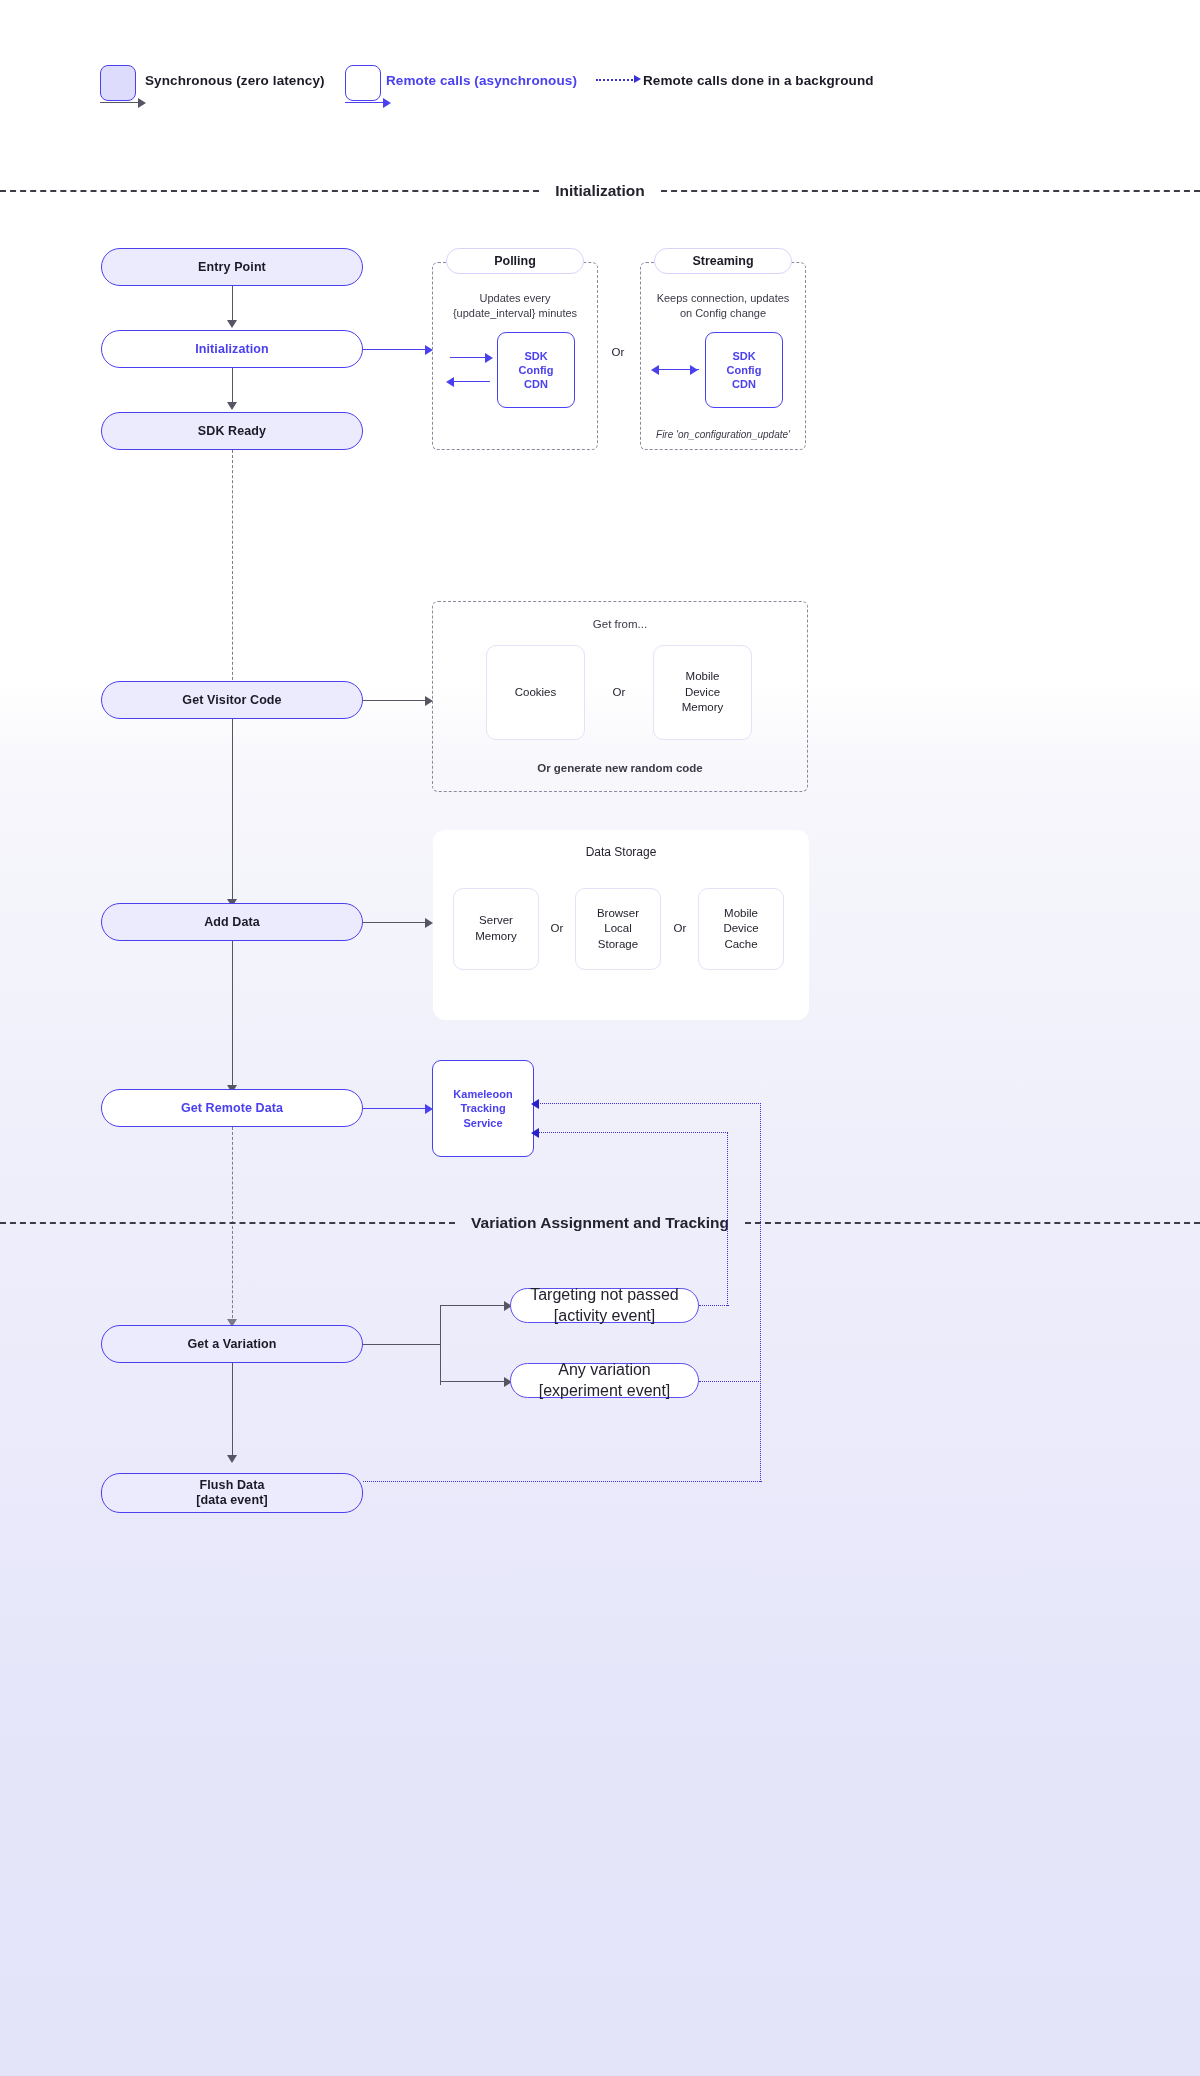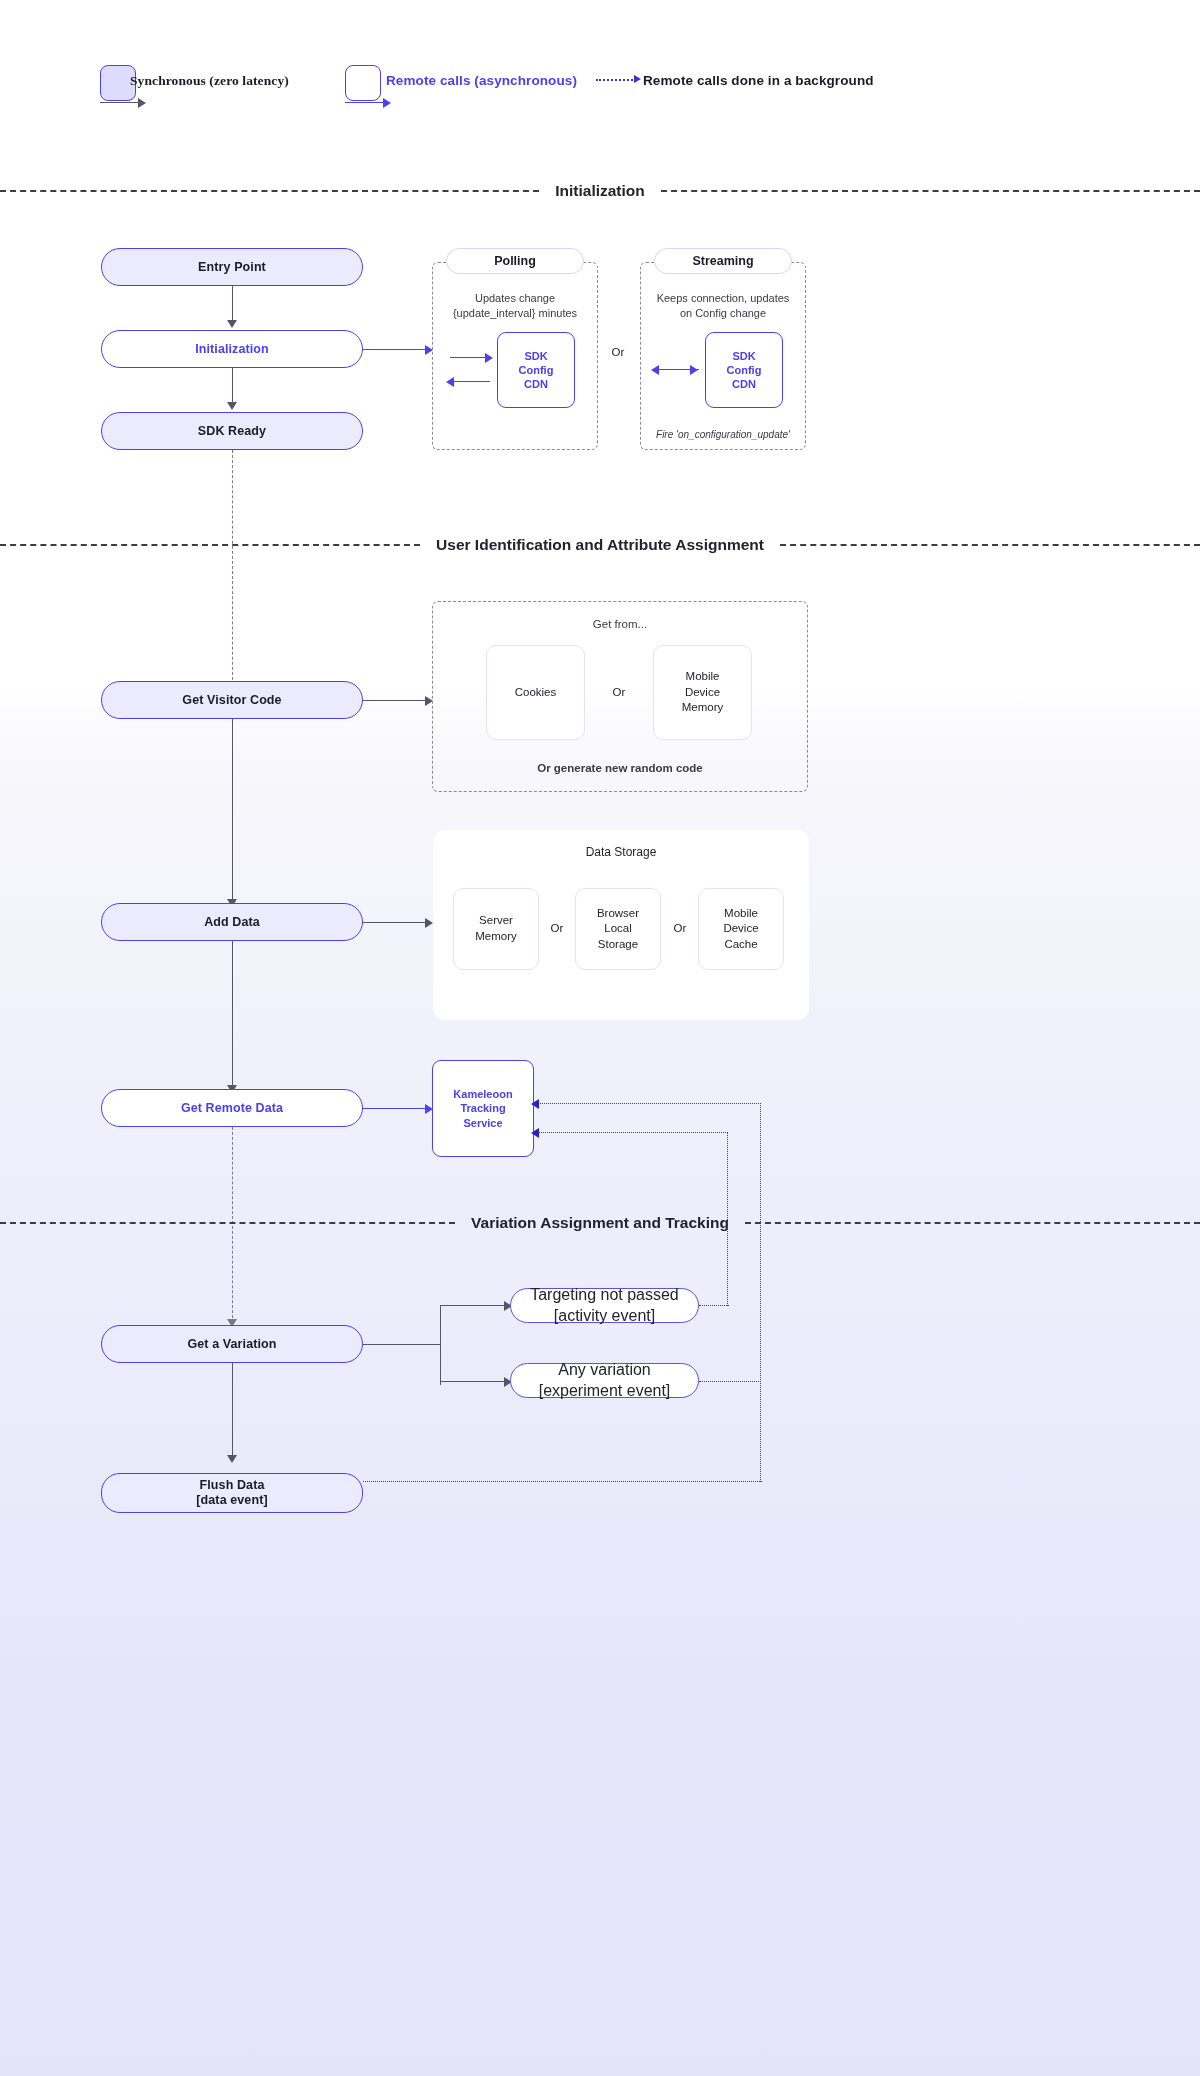--- a/index.html
+++ b/index.html
@@ -80,21 +80,21 @@
 </head>
 <body>
 
 <div class="canvas">
 
   <div class="abs" style="left:100px;top:65px;">
     <div class="legend-sw sw-sync"></div>
     <div class="abs hline" style="left:0px;top:37px;width:40px;border-top-color:#555563;"></div>
     <div class="abs arrow-r" style="left:38px;top:33px;"></div>
   </div>
-  <div class="abs legend-label" style="left:130px;top:73px;font-family:Liberation Serif, serif;">Synchronous (zero latency)</div>
+  <div class="abs legend-label" style="left:145px;top:73px;">Synchronous (zero latency)</div>
 
   <div class="abs" style="left:345px;top:65px;">
     <div class="legend-sw sw-async"></div>
     <div class="abs hline blue" style="left:0px;top:37px;width:40px;"></div>
     <div class="abs arrow-r blue" style="left:38px;top:33px;"></div>
   </div>
   <div class="abs legend-label blue" style="left:386px;top:73px;">Remote calls (asynchronous)</div>
 
   <div class="abs" style="left:596px;top:76px;">
     <div class="abs" style="left:0;top:3px;width:40px;height:0;border-top:2px dotted #3b31d6;"></div>
@@ -119,21 +119,21 @@
   <div class="abs pill filled" style="left:101px;top:412px;">SDK Ready</div>
 
   <div class="abs hline blue" style="left:363px;top:349px;width:68px;"></div>
   <div class="abs arrow-r blue" style="left:425px;top:345px;"></div>
 
   <div class="abs vline dash" style="left:232px;top:450px;height:240px;"></div>
   <div class="abs arrow-d" style="left:227px;top:686px;border-top-color:#7a7a8c;"></div>
 
   <div class="abs dashgroup" style="left:432px;top:262px;width:166px;height:188px;"></div>
   <div class="abs grouptitle" style="left:446px;top:248px;width:138px;">Polling</div>
-  <div class="abs grouptext" style="left:442px;top:291px;width:146px;">Updates change {update_interval} minutes</div>
+  <div class="abs grouptext" style="left:442px;top:291px;width:146px;">Updates every {update_interval} minutes</div>
 
   <div class="abs boxblue" style="left:497px;top:332px;width:78px;height:76px;flex-direction:column;">
     <span>SDK</span>
     <span>Config</span>
     <span>CDN</span>
   </div>
   <div class="abs hline blue" style="left:450px;top:357px;width:40px;"></div>
   <div class="abs arrow-r blue" style="left:485px;top:353px;"></div>
   <div class="abs hline blue" style="left:450px;top:381px;width:40px;"></div>
   <div class="abs arrow-l blue" style="left:446px;top:377px;"></div>
@@ -148,25 +148,20 @@
     <span>SDK</span>
     <span>Config</span>
     <span>CDN</span>
   </div>
   <div class="abs hline blue" style="left:655px;top:369px;width:44px;"></div>
   <div class="abs arrow-r blue" style="left:690px;top:365px;"></div>
   <div class="abs arrow-l blue" style="left:651px;top:365px;"></div>
 
   <div class="abs grouptext ital" style="left:646px;top:428px;width:154px;font-size:10px;">Fire 'on_configuration_update'</div>
 
-  <div class="abs sect" style="top:536px;">
-    <div class="ln"></div>
-    <div class="ttl">User Identification and Attribute Assignment</div>
-    <div class="ln"></div>
-  </div>
 
   <div class="abs pill filled" style="left:101px;top:681px;">Get Visitor Code</div>
   <div class="abs hline" style="left:363px;top:700px;width:68px;"></div>
   <div class="abs arrow-r" style="left:425px;top:696px;"></div>
   <div class="abs vline" style="left:232px;top:719px;height:184px;"></div>
   <div class="abs arrow-d" style="left:227px;top:899px;"></div>
 
   <div class="abs dashgroup" style="left:432px;top:601px;width:376px;height:191px;"></div>
   <div class="abs grouptext" style="left:432px;top:617px;width:376px;font-size:11.5px;">Get from...</div>
 

